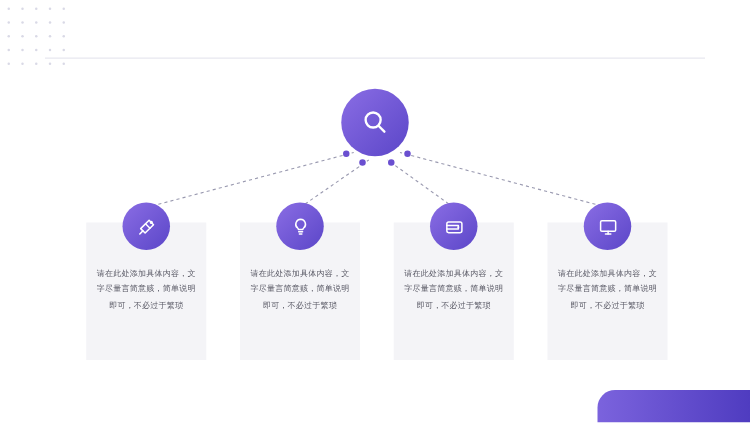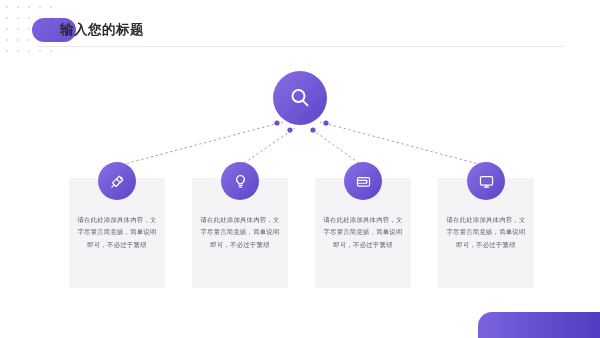--- a/index.html
+++ b/index.html
@@ -175,24 +175,20 @@
       <span style="left:22px;top:33px"></span>
       <span style="left:33px;top:33px"></span>
       <span style="left:44px;top:33px"></span>
     <span style="left:0px;top:44px"></span>
       <span style="left:11px;top:44px"></span>
       <span style="left:22px;top:44px"></span>
       <span style="left:33px;top:44px"></span>
       <span style="left:44px;top:44px"></span>
   </div>
 
-  <div class="title-bar">
-    <div class="title-ellipse"></div>
-    <div class="title-text">输入您的标题</div>
-  </div>
   <div class="title-rule"></div>
 
   <svg class="connectors" viewBox="0 0 600 338" xmlns="http://www.w3.org/2000/svg">
     <g stroke="#9a9ab0" stroke-width="0.9" stroke-dasharray="2.5 2.5" fill="none">
       <path d="M117 166 L283 122"></path>
       <path d="M240 166 L295 128"></path>
       <path d="M363 166 L310 128"></path>
       <path d="M486 166 L320 122"></path>
     </g>
     <g fill="#6a4fd0">

